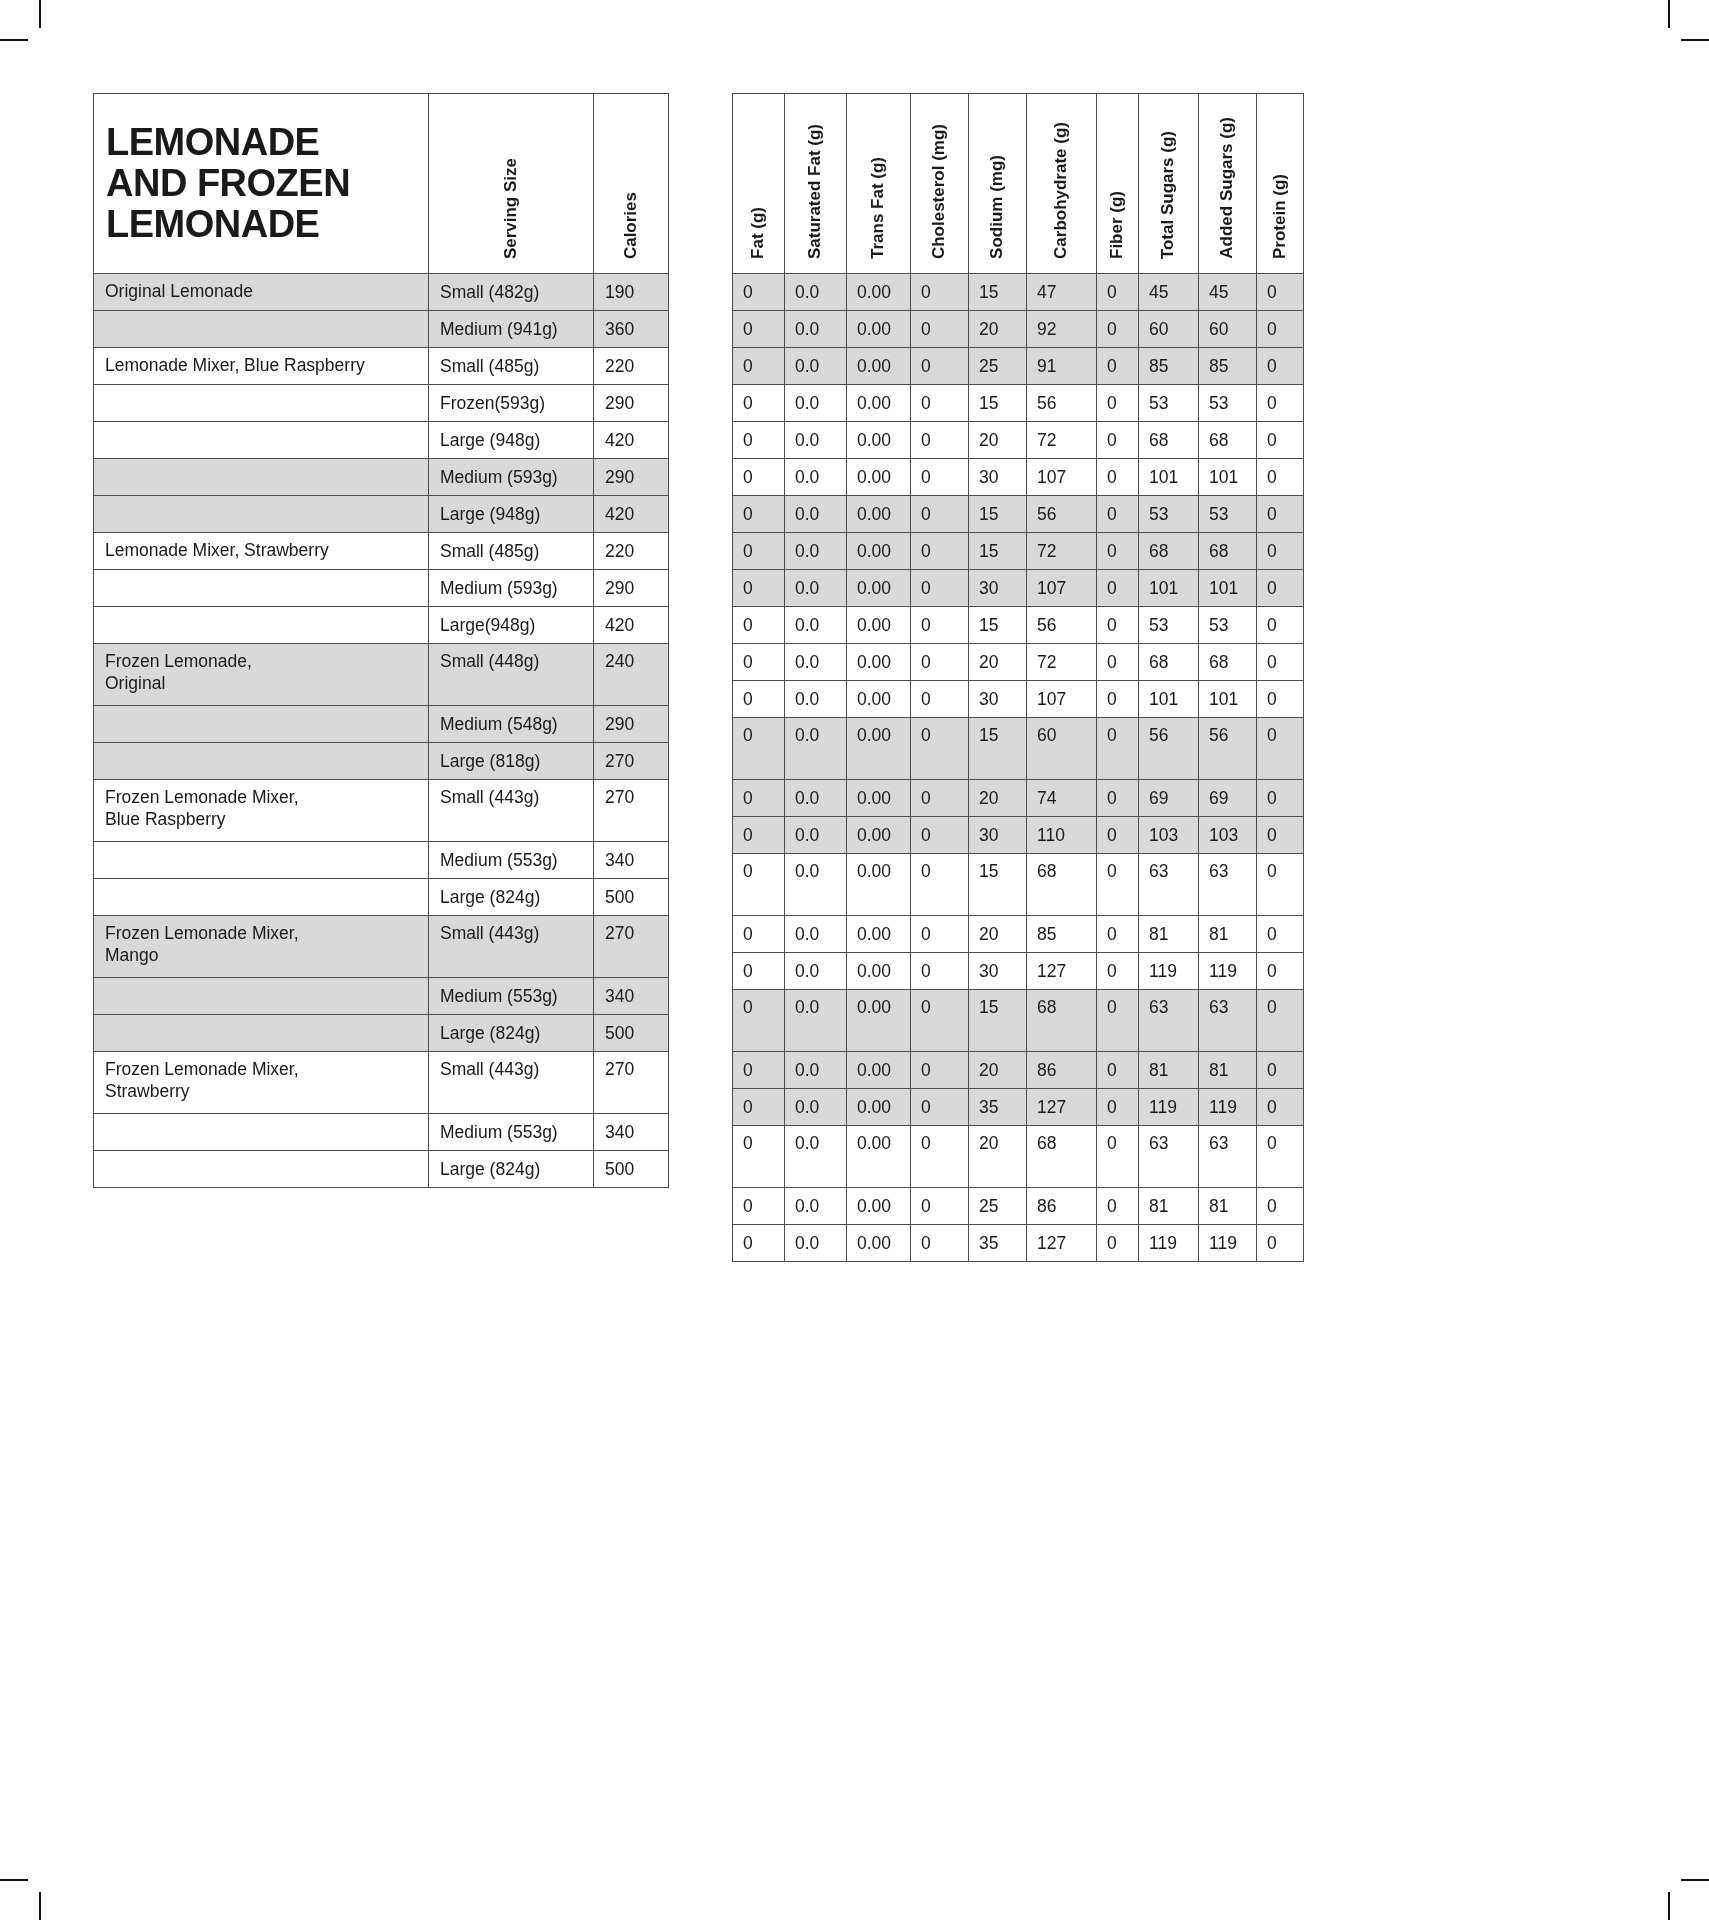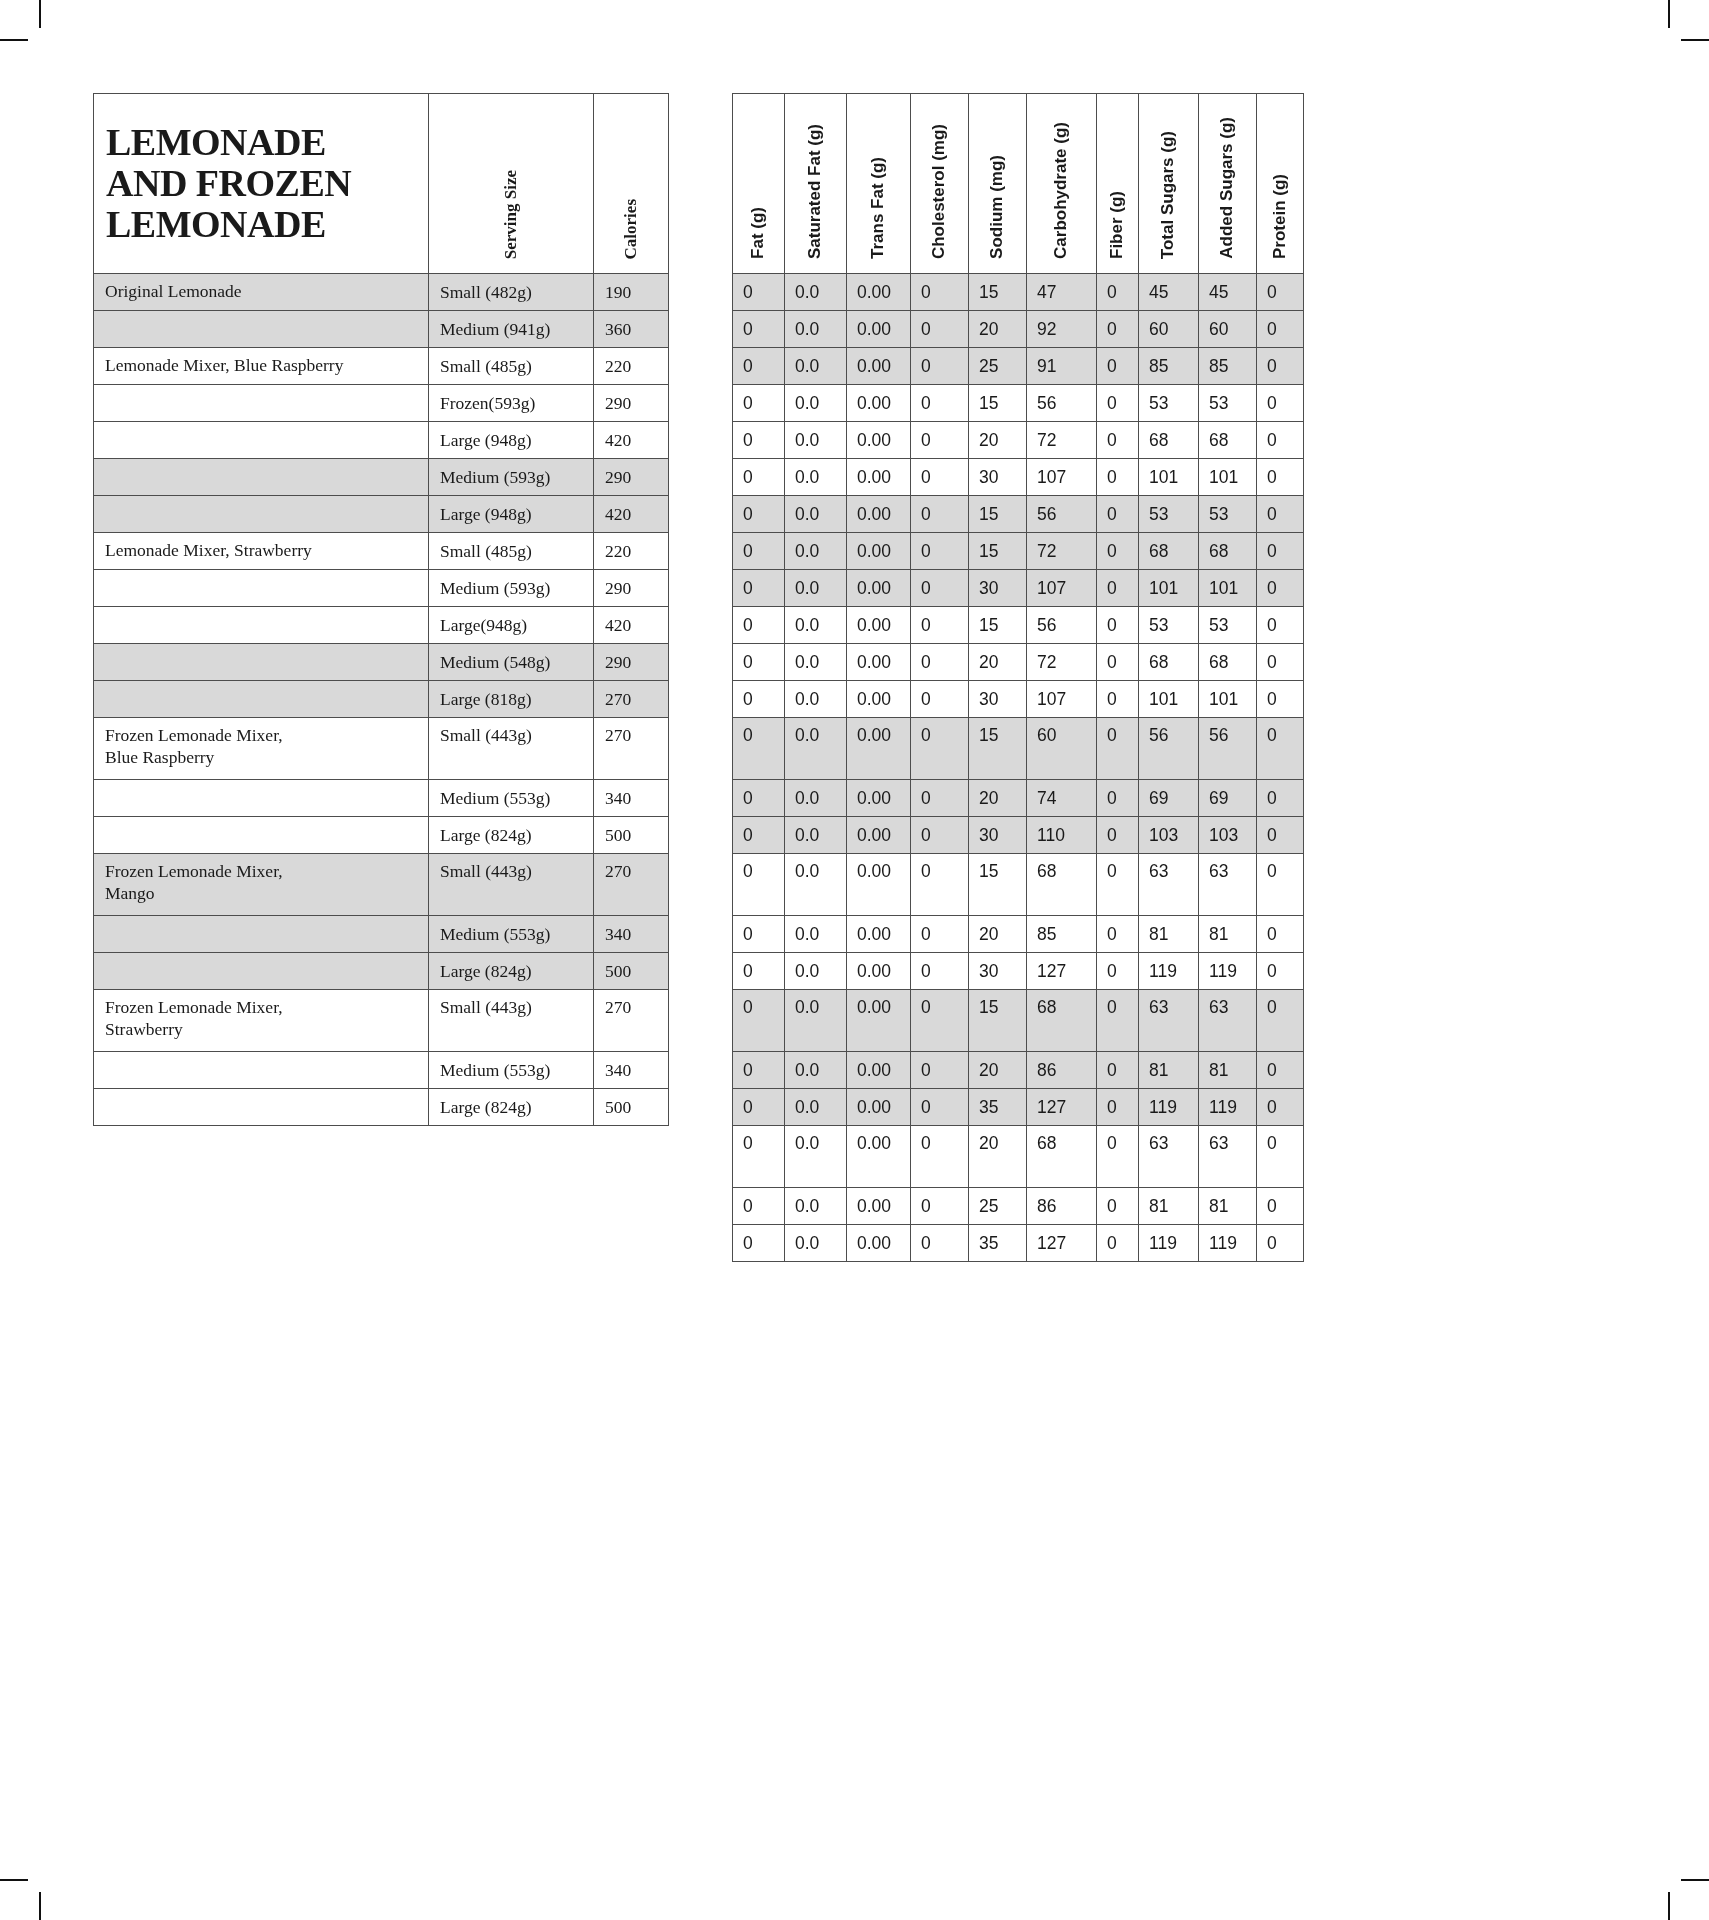--- a/index.html
+++ b/index.html
@@ -10,21 +10,21 @@
     font-family: "Liberation Sans", sans-serif;
     color: #1a1a1a;
     position: relative;
     overflow: hidden;
   }
   .tables {
     position: absolute; left: 93px; top: 93px;
     display: flex; gap: 63px; align-items: flex-start;
   }
   table { border-collapse: collapse; table-layout: fixed; }
-  table.left  { width: 575px; font-family: Liberation Serif, serif; }
+  table.left  { width: 575px; }
   table.right { width: 571px; }
   th, td { border: 1px solid #4d4d4d; padding: 0; }
   thead tr { height: 180px; }
   tbody tr { height: 37px; }
   tbody tr.tall { height: 62px; }
   tbody tr.shaded td { background: #d9d9d9; }
   th {
     background: #ffffff; font-weight: bold;
     vertical-align: bottom; text-align: center;
     padding-bottom: 10px;
@@ -127,20 +127,26 @@
         <tr>
           <td class="name-cell"></td>
           <td class="serving-cell">Medium (593g)</td>
           <td class="cal-cell">290</td>
         </tr>
         <tr>
           <td class="name-cell"></td>
           <td class="serving-cell">Large(948g)</td>
           <td class="cal-cell">420</td>
         </tr>
+        <tr class="shaded tall">
+          <td class="name-cell">Frozen Lemonade,
+Original</td>
+          <td class="serving-cell">Small (448g)</td>
+          <td class="cal-cell">240</td>
+        </tr>
         <tr class="shaded">
           <td class="name-cell"></td>
           <td class="serving-cell">Medium (548g)</td>
           <td class="cal-cell">290</td>
         </tr>
         <tr class="shaded">
           <td class="name-cell"></td>
           <td class="serving-cell">Large (818g)</td>
           <td class="cal-cell">270</td>
         </tr>

